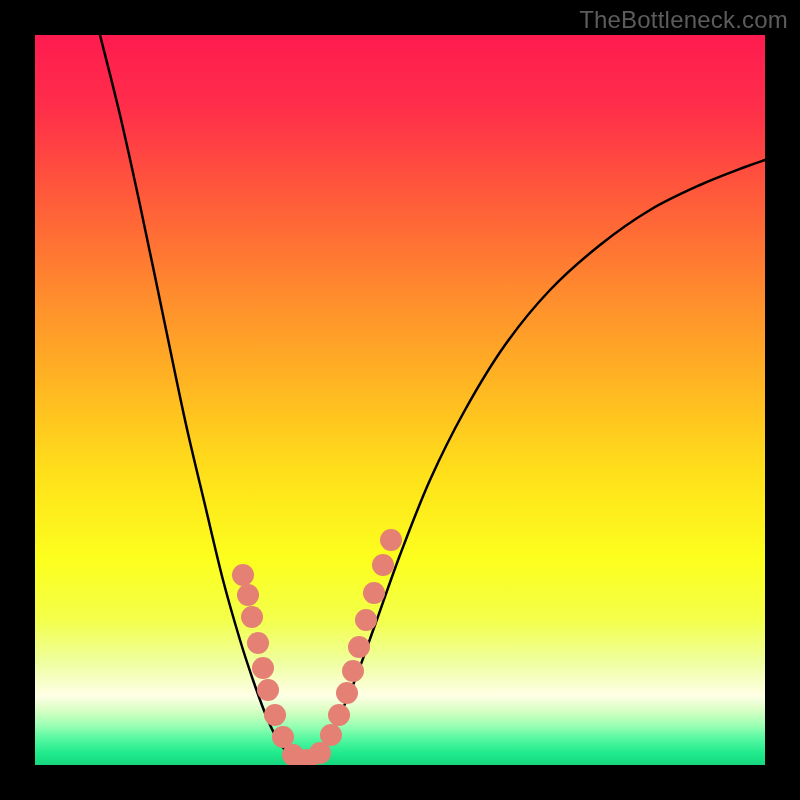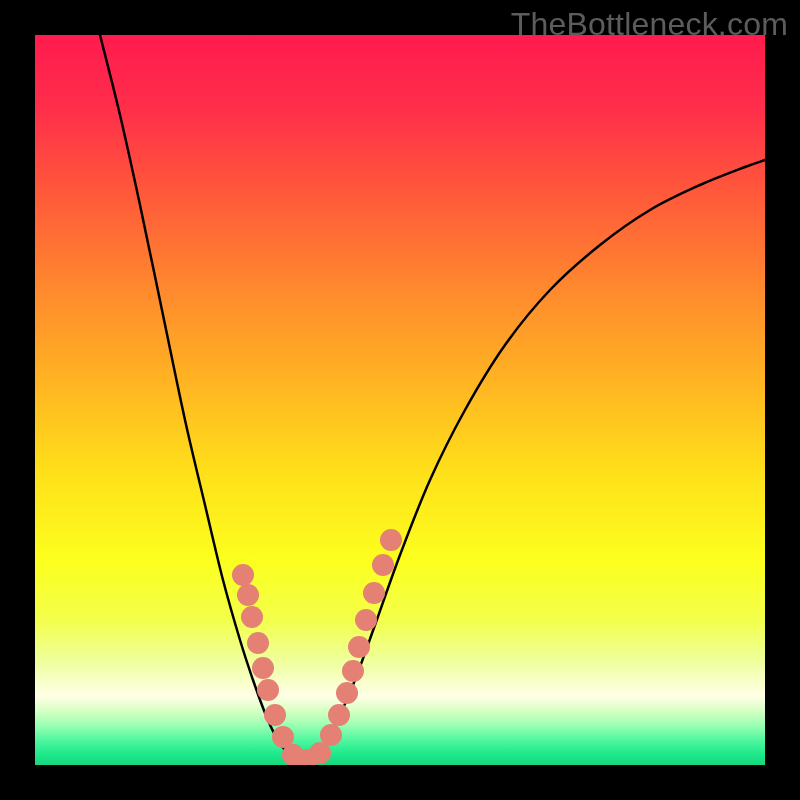--- a/index.html
+++ b/index.html
@@ -31,21 +31,21 @@
     left: 0;
     top: 0;
     width: 100%;
     height: 100%;
   }
   .watermark {
     position: absolute;
     top: 6px;
     right: 12px;
     color: #5c5c5c;
-    font-size: 32px;
+    font-size: 24px;
     font-weight: 500;
     letter-spacing: 0.2px;
     text-align: center;
   }
 </style>
 </head>
 <body>
 
 <div class="watermark">TheBottleneck.com</div>
 

